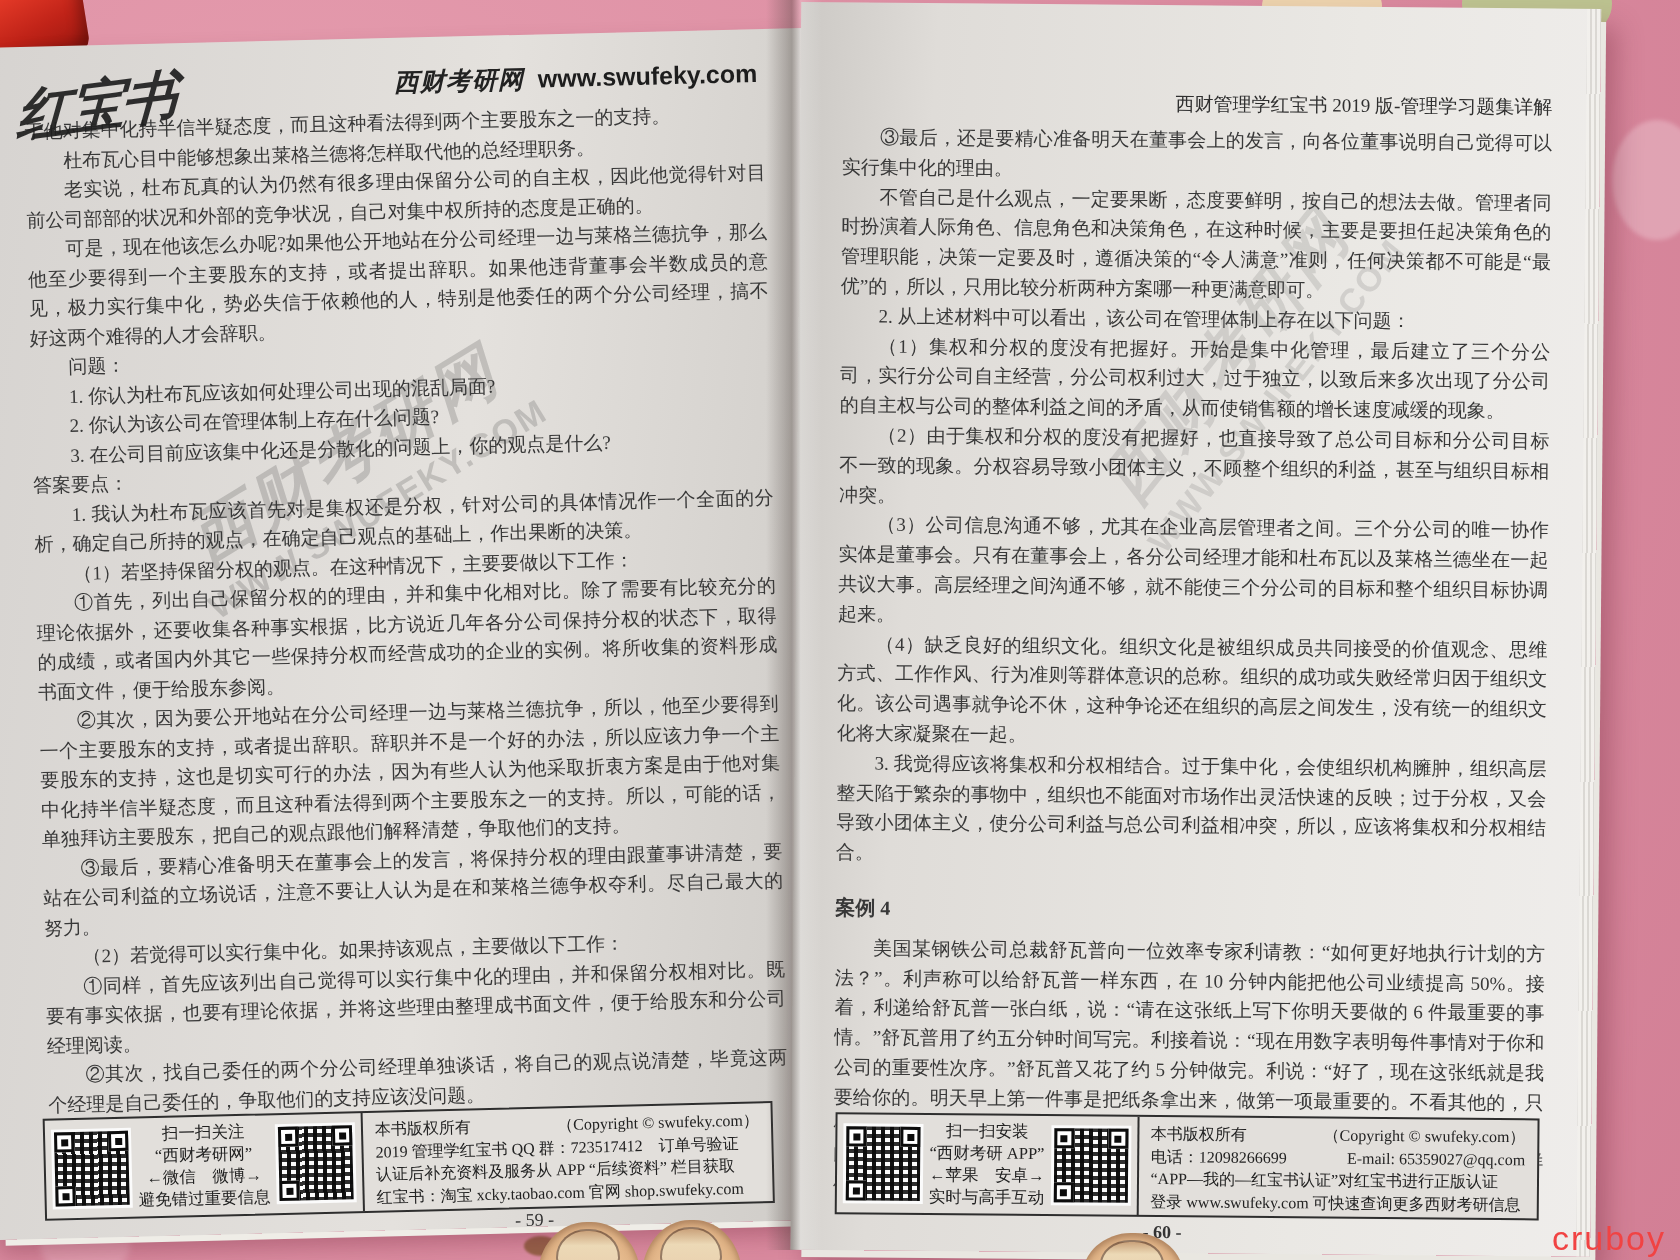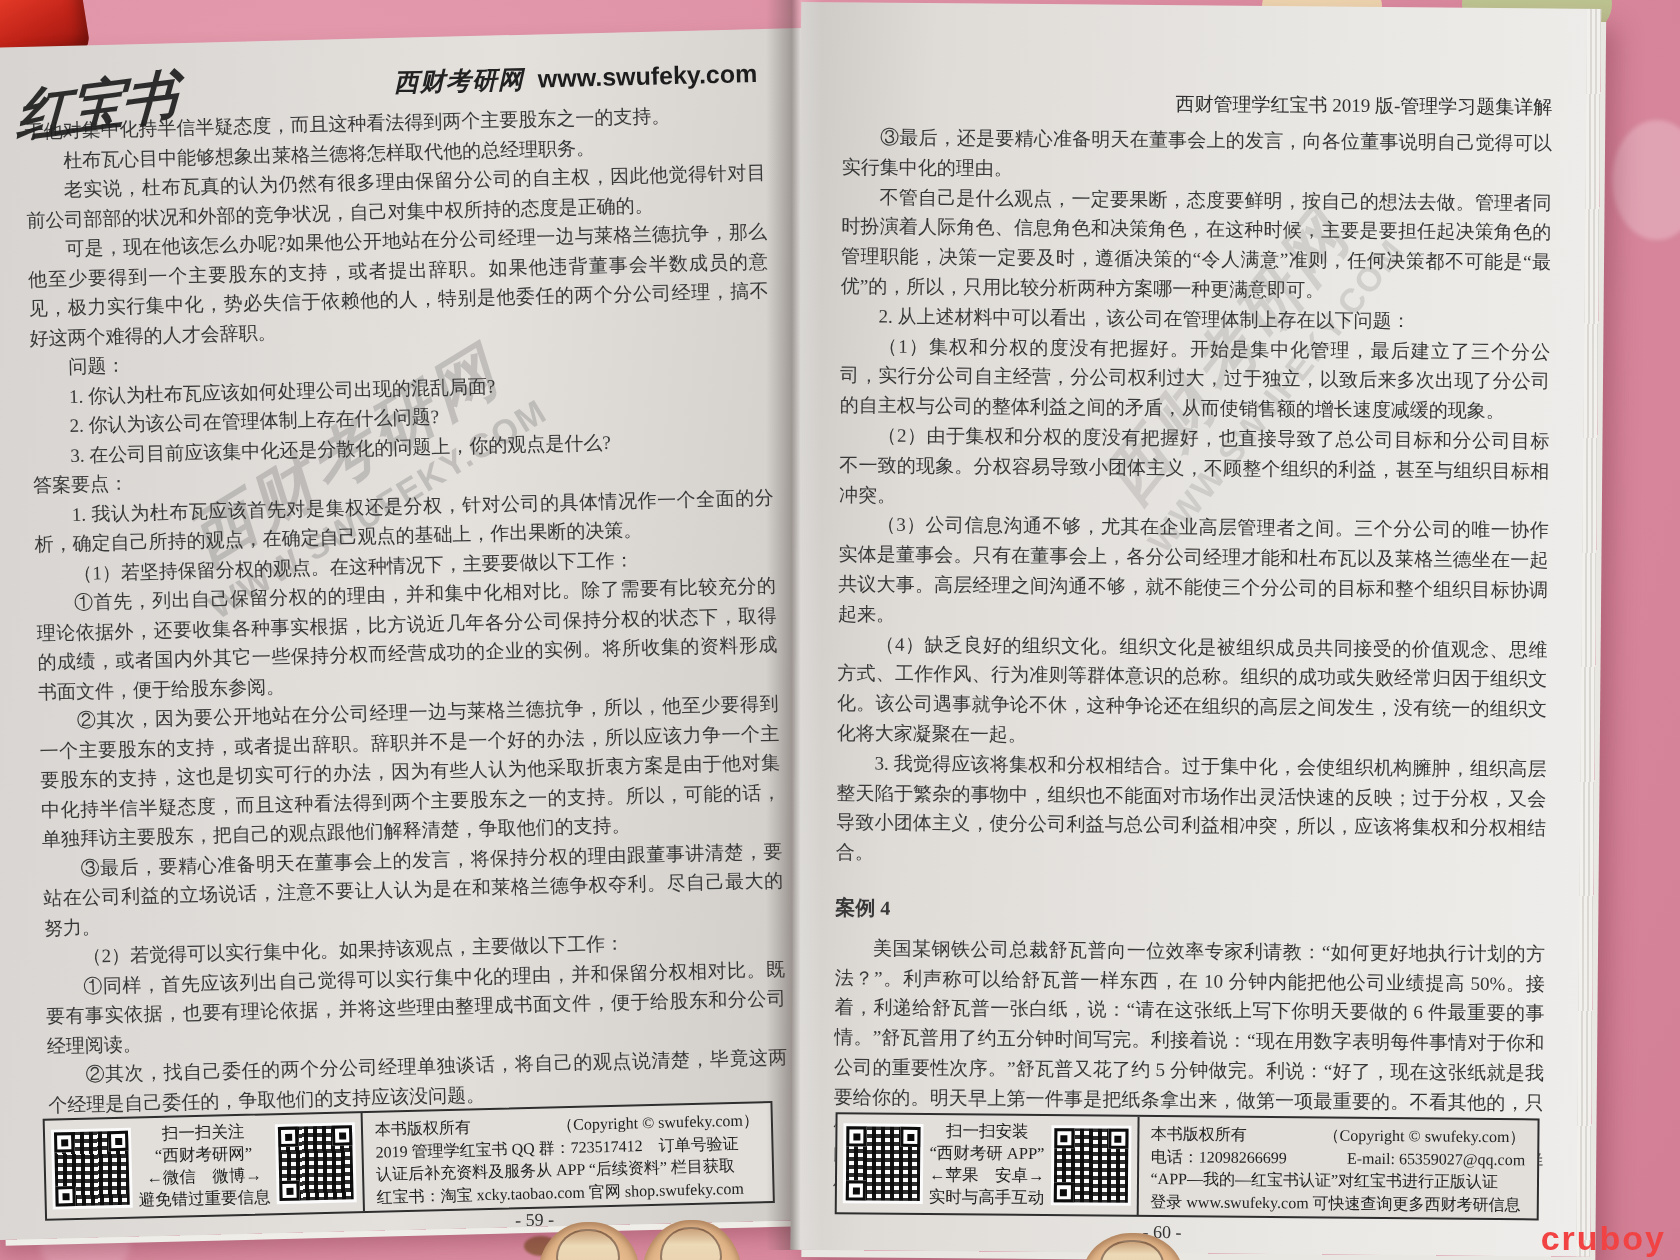--- a/index.html
+++ b/index.html
@@ -64,39 +64,39 @@
       repeating-linear-gradient(90deg,#111 0 4px,#fbfbfb 4px 9px);
       outline:3px solid #fbfbfb;outline-offset:-1px;}
   .qr::before,.qr::after,.qr i{content:"";position:absolute;width:14px;height:14px;
       border:3.5px solid #0c0c0c;background:#fff linear-gradient(#0c0c0c,#0c0c0c) center/7px 7px no-repeat;}
   .qr::before{left:1px;top:1px;} .qr::after{right:1px;top:1px;} .qr i{left:1px;bottom:1px;display:block;}
   .qr-caption{flex:1;text-align:center;font-size:16.5px;line-height:22px;color:#222;white-space:nowrap;}
   .cp-cell{flex:1.35;padding:6px 12px 4px;font-size:16px;line-height:22.5px;color:#222;}
   .cp-cell .lr{display:flex;justify-content:space-between;}
   .pageno{position:absolute;z-index:4;font-size:18px;color:#333;}
   .page.left .pageno{left:62%;bottom:-4px;}
-  .page.right .pageno{left:44%;bottom:10px;}
+  .page.right .pageno{left:44%;bottom:10px;font-weight:bold;}
 
   .spine{position:absolute;left:766px;top:0;width:56px;height:1250px;z-index:3;pointer-events:none;
       background:linear-gradient(90deg,rgba(0,0,0,0) 0%,rgba(75,65,60,.38) 46%,rgba(255,255,255,.22) 62%,rgba(0,0,0,0) 100%);}
 
   .finger{position:absolute;z-index:6;
       background:radial-gradient(ellipse at 50% 85%, #f3d3aa 0%, #e5b98c 55%, #cf9f72 100%);
       border-radius:48% 48% 18% 18% / 70% 70% 12% 12%;
       box-shadow:inset 0 4px 6px rgba(90,50,30,.35);}
   .finger .nail{position:absolute;left:18%;top:7px;width:58%;height:55%;
       background:linear-gradient(180deg,#caa27b 0%,#ecd9b6 35%,#e9cfae 100%);
       border:2px solid rgba(80,50,35,.55);border-radius:50% 50% 45% 45%/65% 65% 40% 40%;}
   .f1{left:538px;top:1222px;width:102px;height:76px;}
   .f2{left:642px;top:1220px;width:100px;height:80px;}
   .f3{left:1082px;top:1233px;width:102px;height:64px;}
 
   .cruboy{position:absolute;right:14px;bottom:2px;z-index:7;
       font-family:"Liberation Sans","DejaVu Sans",sans-serif;
-      font-size:34px;font-weight:700;letter-spacing:2px;color:#f14343;}
+      font-size:34px;font-weight:400;letter-spacing:2px;color:#f14343;}
 </style>
 </head>
 <body>
 
 <div class="photo">
 
   <i class="blob b1"></i>
   <i class="blob b2"></i>
   <i class="blob b3"></i>
   <i class="blob b4"></i>

